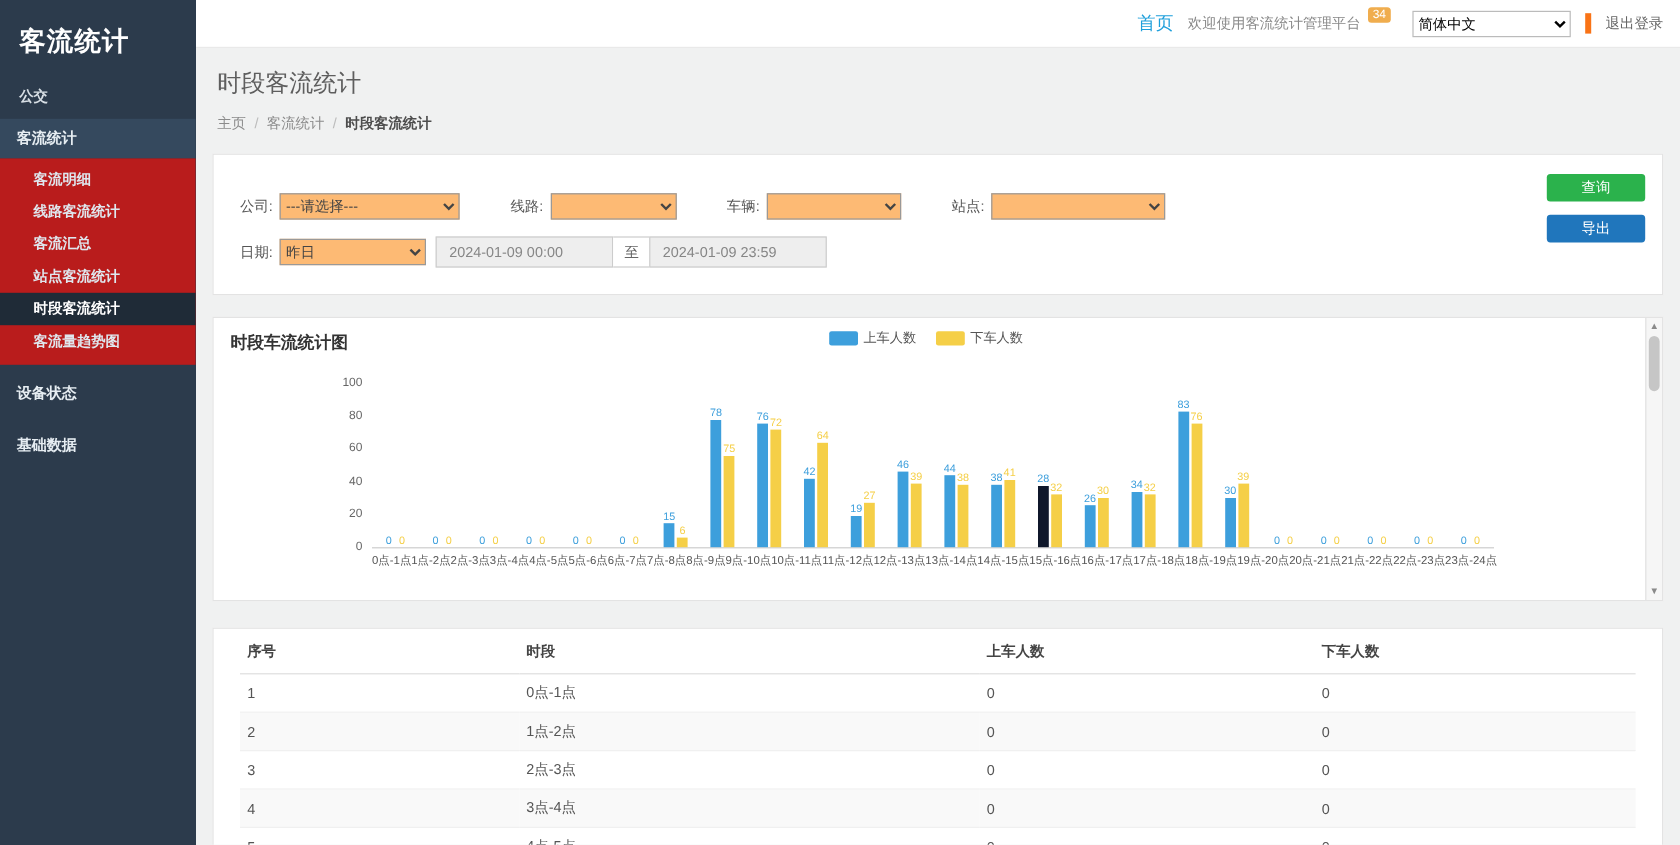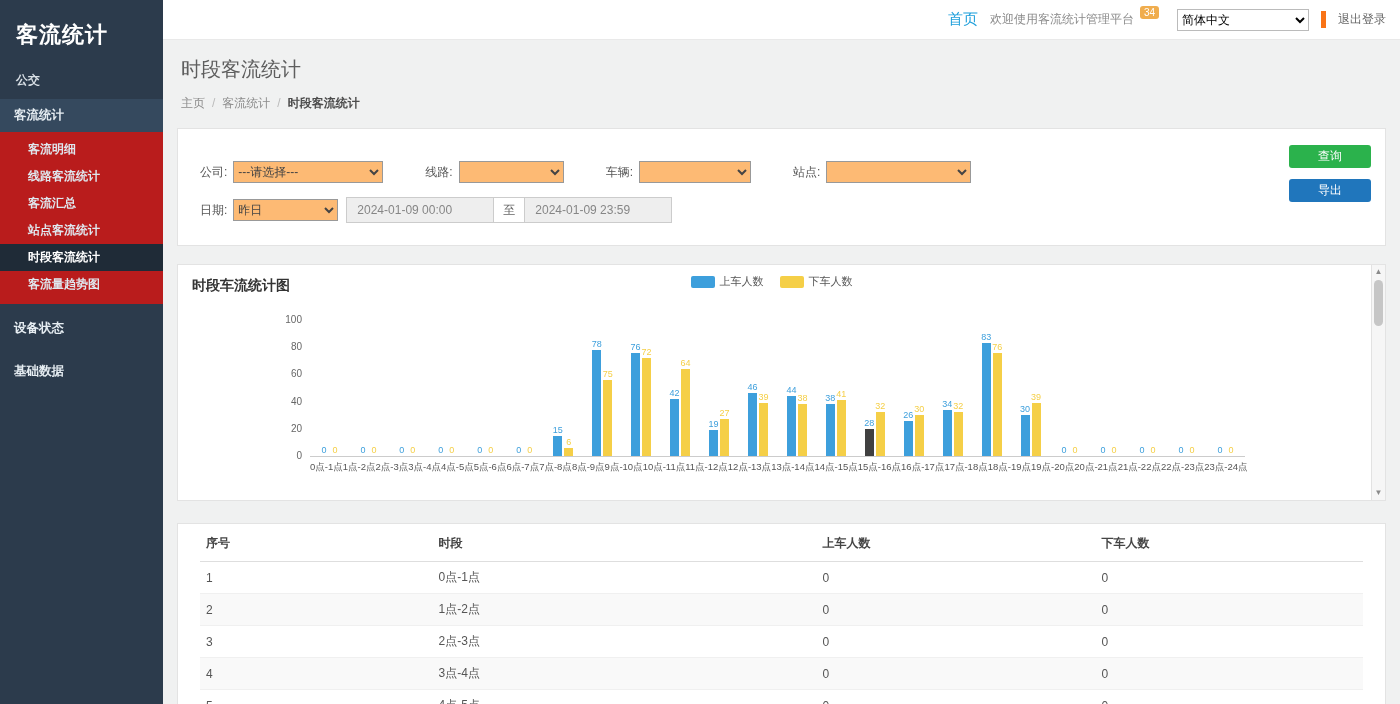--- a/index.html
+++ b/index.html
@@ -44,21 +44,21 @@
   
   .filter-card { position:relative; padding:32px 14px 8px 22px; }
   .filter-row { display:flex; align-items:center; margin-bottom:14px; font-size:12px; color:#555; }
   .flabel { margin-right:6px; }
   .gap { width:42px; }
   select.flt { height:22px; font-size:12px; border:1px solid #999; background:#fdba74; color:#444; }
   .sel-company { width:150px; }
   .sel-line { width:105px; }
   .sel-vehicle { width:112px; }
   .sel-station { width:145px; }
-  .sel-preset { width:105px; }
+  .sel-preset { width:122px; }
   .date-input { width:148px; height:26px; border:1px solid #ccc; background:#eee; color:#868686;
     font-size:12px; padding:0 10px; margin-left:8px; }
   .date-sep { display:inline-block; height:26px; line-height:24px; border:1px solid #ccc; border-left:none; border-right:none;
     background:#fff; padding:0 9px; font-size:12px; color:#666; }
   .date-input.to { margin-left:0; }
   .btn-col { position:absolute; right:14px; top:16px; display:flex; flex-direction:column; gap:11px; }
   .btn { width:82px; height:23px; font-size:12px; color:#fff; border:none; border-radius:3px; cursor:pointer;text-align:center; }
   .btn.query { background:#2bb24c; }
   .btn.export { background:#2076bc; }
 
@@ -275,21 +275,21 @@
           </div>
           <div class="group">
             <div class="bar" style="height: 51.68px; background: rgb(61, 159, 220);">
               <span class="val" style="color: rgb(61, 159, 220);">38</span>
             </div>
             <div class="bar" style="height: 55.76px; background: rgb(245, 207, 71);">
               <span class="val" style="color: rgb(245, 207, 71);">41</span>
             </div>
           </div>
           <div class="group">
-            <div class="bar" style="height: 27px; background: #404040;">
+            <div class="bar" style="height: 51px; background: #0f172a;">
               <span class="val" style="color: rgb(61, 159, 220);">28</span>
             </div>
             <div class="bar" style="height: 43.52px; background: rgb(245, 207, 71);">
               <span class="val" style="color: rgb(245, 207, 71);">32</span>
             </div>
           </div>
           <div class="group">
             <div class="bar" style="height: 35.36px; background: rgb(61, 159, 220);">
               <span class="val" style="color: rgb(61, 159, 220);">26</span>
             </div>

